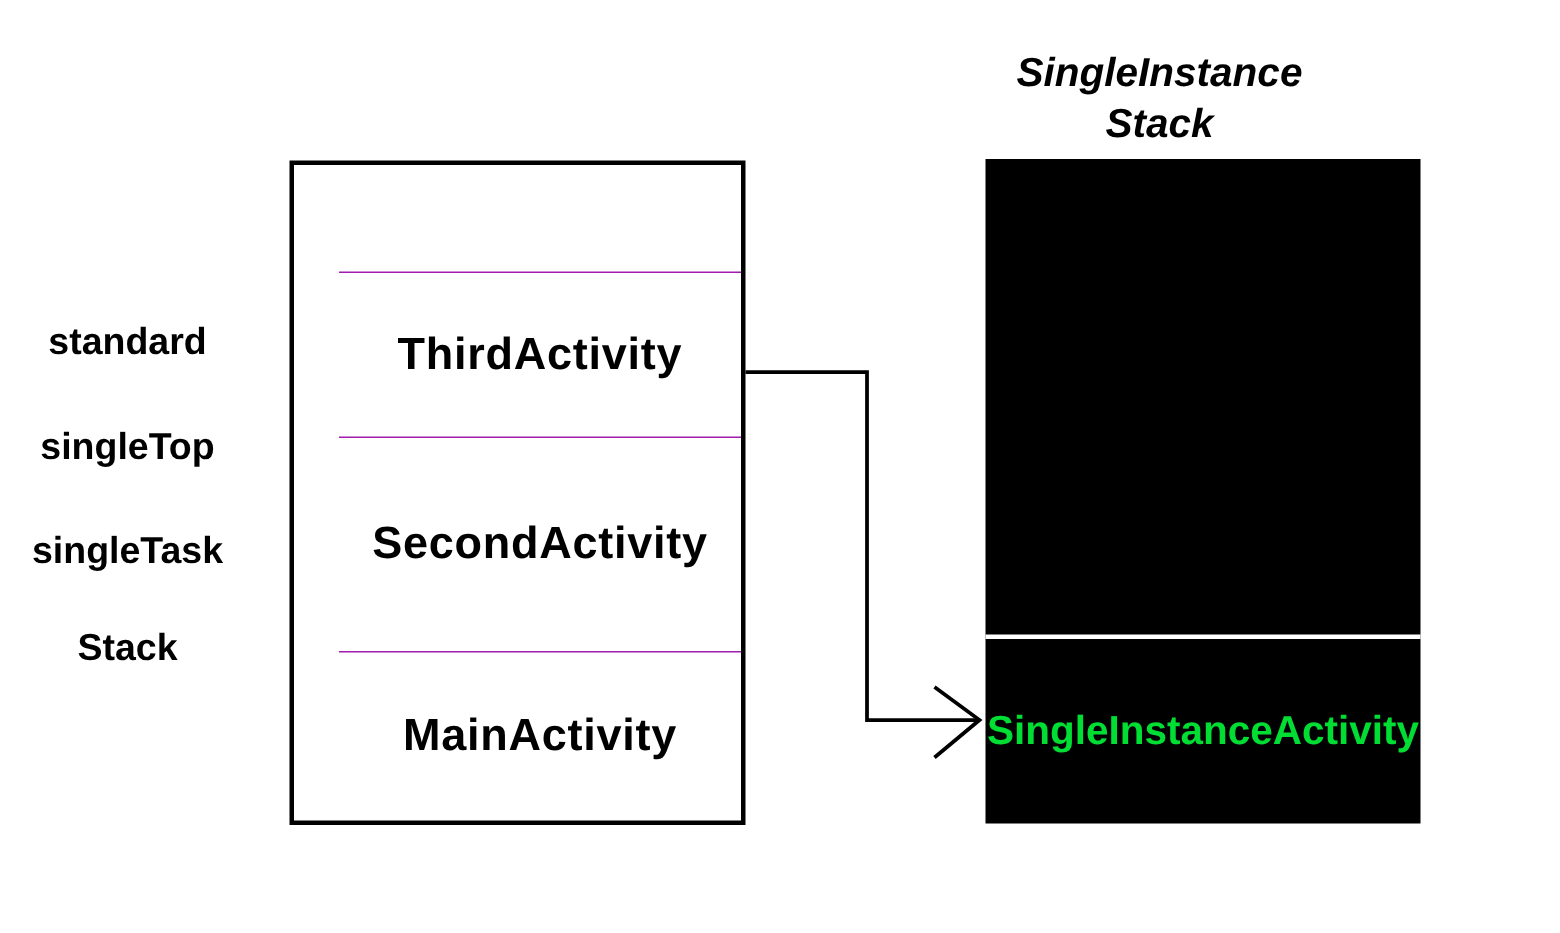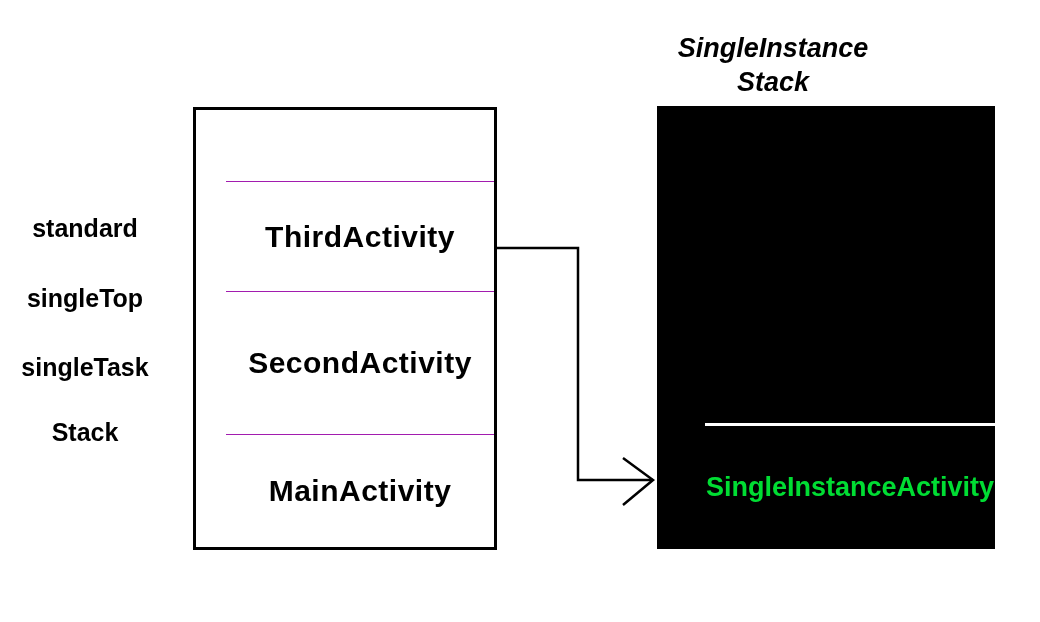--- a/index.html
+++ b/index.html
@@ -77,21 +77,20 @@
   
   .si-stack {
     position: absolute;
     left: 657px;
     top: 106px;
     width: 290px;
     height: 443px;
     background: #000000;
     display: flex;
     flex-direction: column;
-    padding-left: 48px;
   }
   .si-stack .si-upper { height: 317px; }
   .si-stack .si-divider { height: 3px; background: #ffffff; }
   .si-stack .si-cell {
     flex: 1;
     display: flex;
     align-items: center;
     justify-content: center;
     font-weight: bold;
     font-size: 27px;

